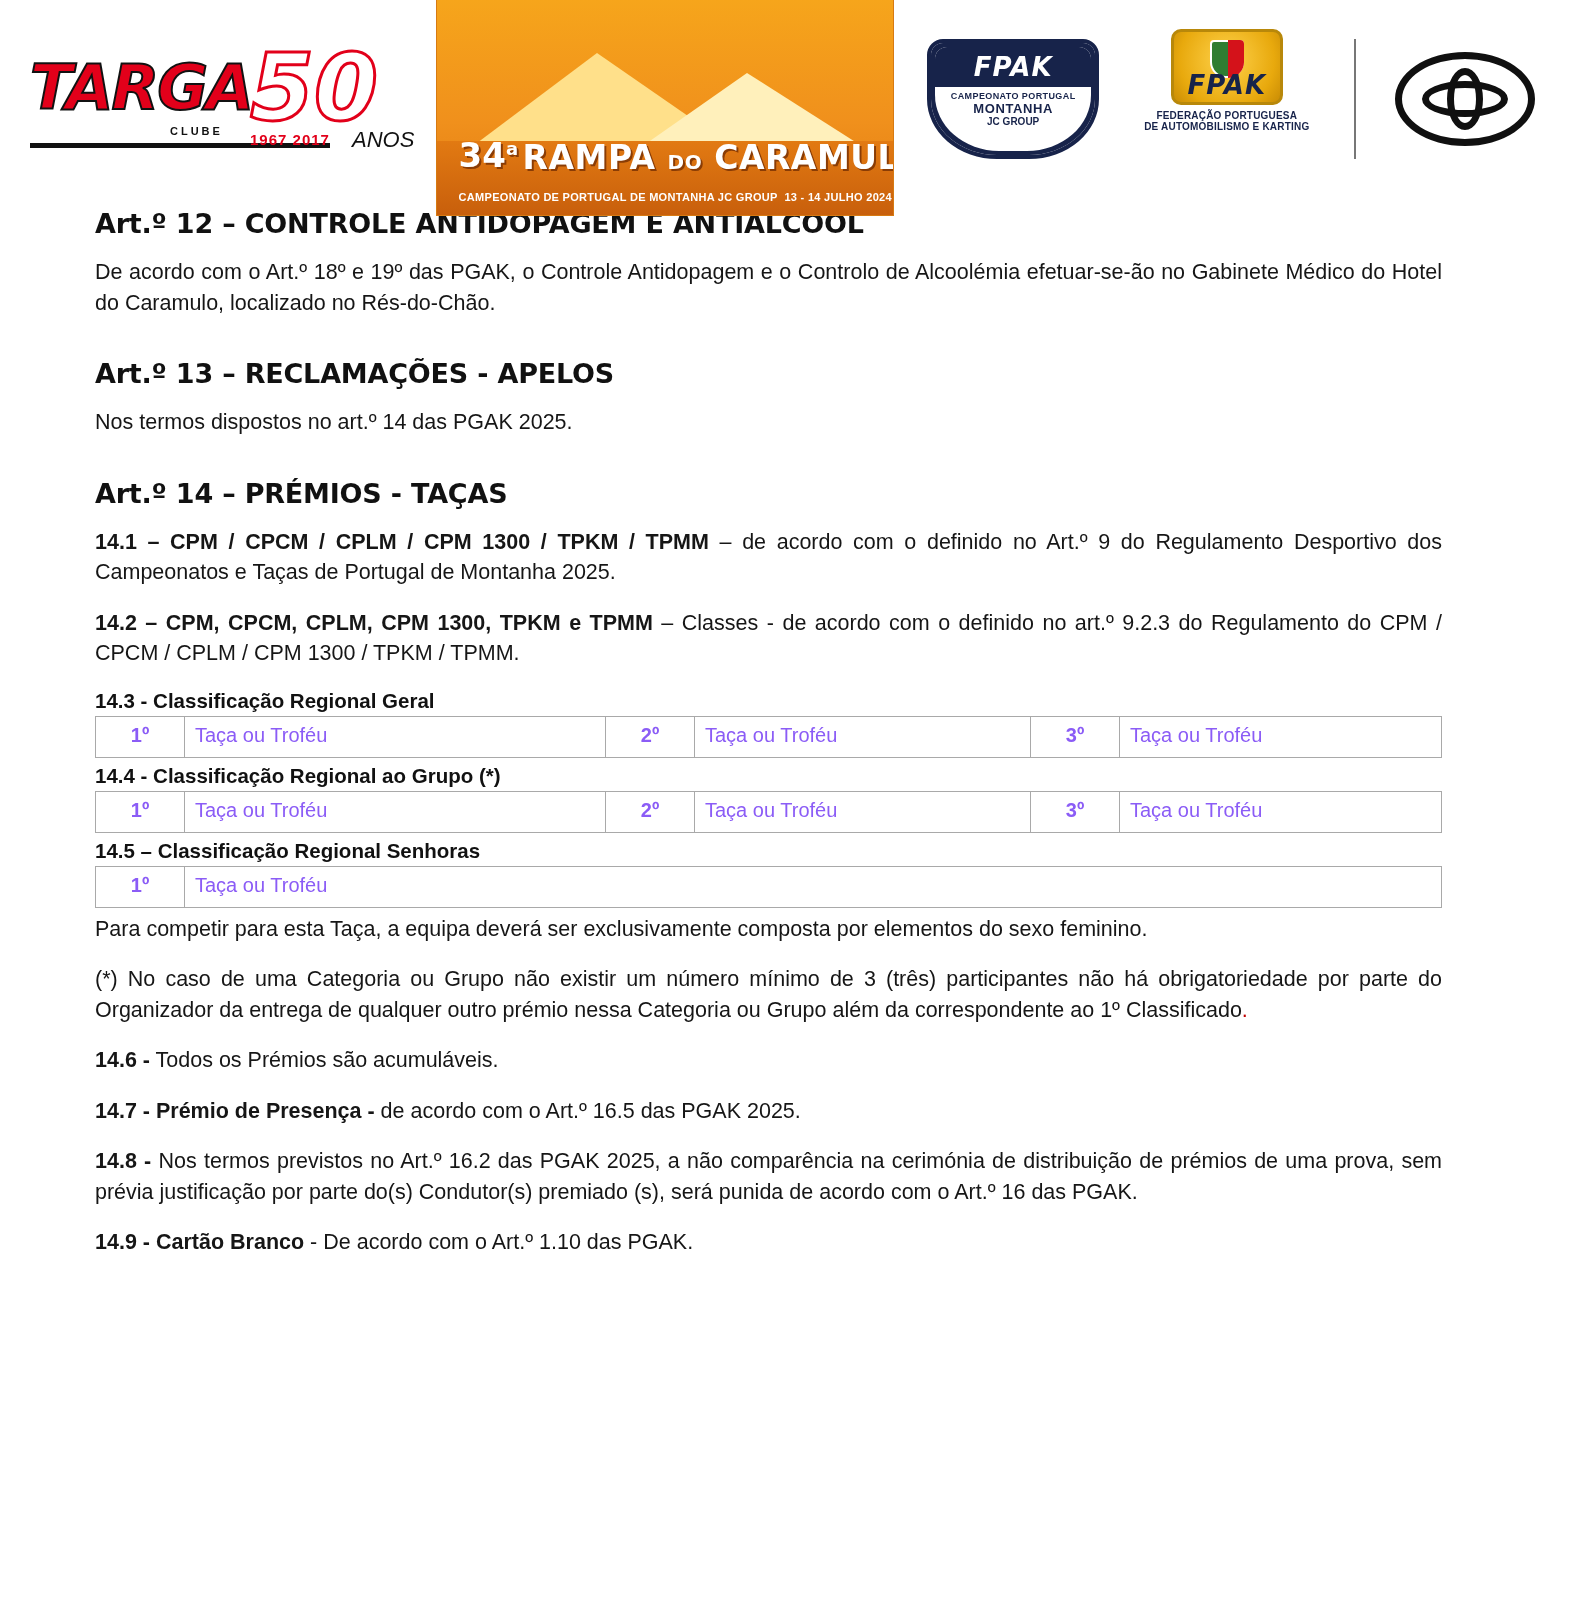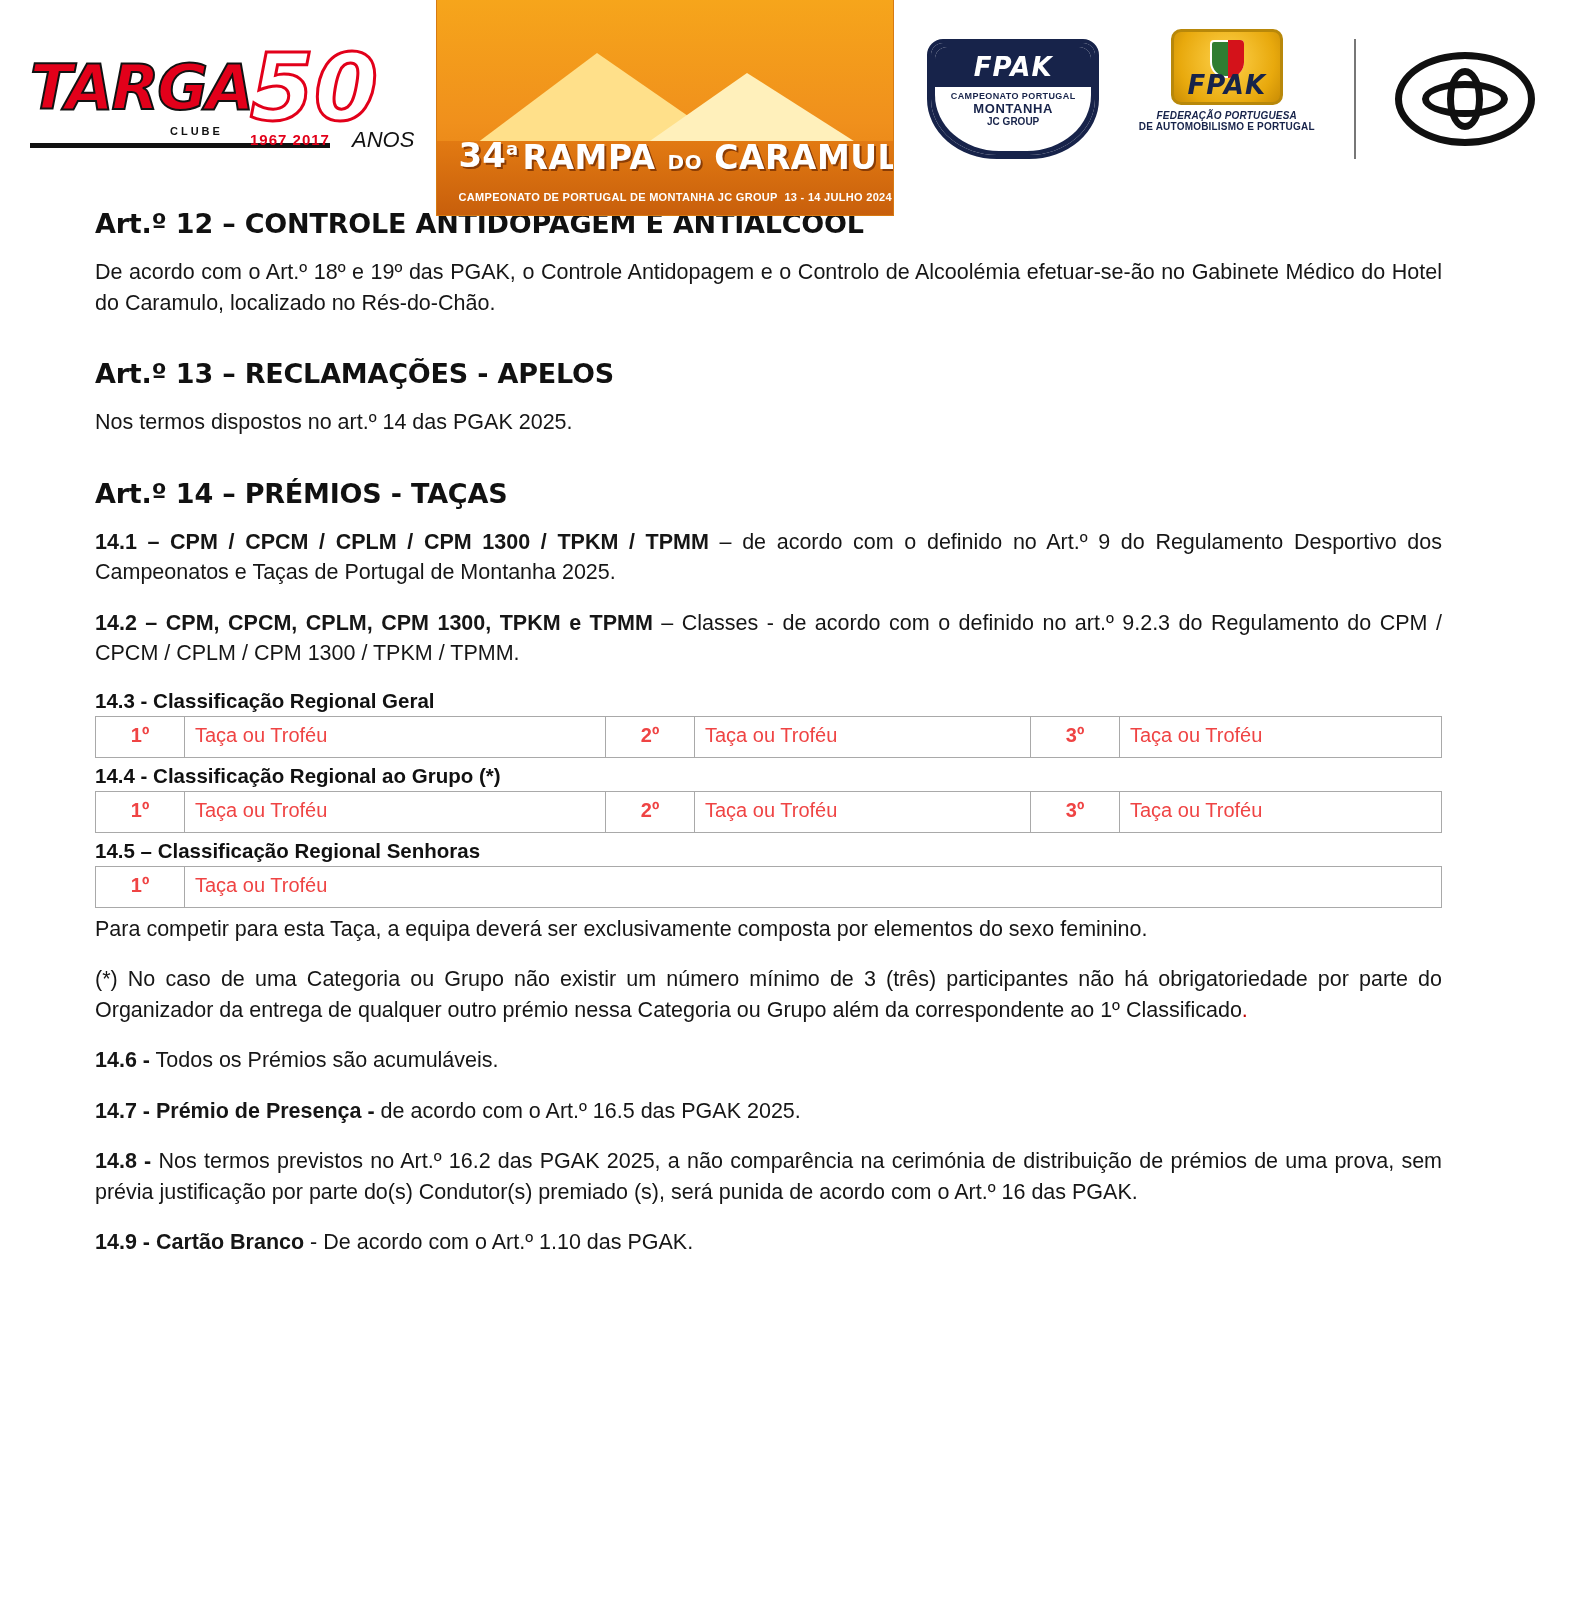--- a/index.html
+++ b/index.html
@@ -242,21 +242,21 @@
   .fed-fpak {
     position: absolute;
     left: 0; right: 0; bottom: 2px;
     font-family: "DejaVu Sans", sans-serif;
     font-weight: bold;
     font-style: italic;
     font-size: 26px;
     color: #17234a;
     letter-spacing: 1px;
   }
-  .fed-t1 { font-size: 10px; font-weight: bold; color: #17234a; margin-top: 5px; letter-spacing:.2px;font-style:italic;}
+  .fed-t1 { font-size: 10px; font-weight: bold; color: #17234a; margin-top: 5px; letter-spacing:.2px;}
   .fed-t2 { font-size: 10px; font-weight: bold; color: #17234a; letter-spacing:.2px;}
 
   .divider-v {
     width: 2px;
     height: 120px;
     background: #777;
     flex: 0 0 auto;
   }
 
   
@@ -327,21 +327,21 @@
   table.prizes {
     border-collapse: collapse;
     width: 100%;
     margin: 0 0 6px 0;
     table-layout: fixed;
   }
   table.prizes td {
     border: 1px solid #a9a9a9;
     font-size: 20px;
     padding: 4px 10px 6px 10px;
-    color: #ef4444;
+    color: #8b5cf6;
     height: 30px;
   }
   td.pos {
     width: 68px;
     text-align: center;
     font-weight: bold;
   }
   td.prize { text-align: left; }
   td.prize.w1 { width: 400px; }
   td.prize.w2 { width: 315px; }
@@ -387,21 +387,21 @@
       </div>
     </div>
   </div>
 
   <div class="fpak-fed">
     <div class="fed-badge">
       <div class="fed-shield"></div>
       <div class="fed-fpak">FPAK</div>
     </div>
     <div class="fed-t1">FEDERAÇÃO PORTUGUESA</div>
-    <div class="fed-t2">DE AUTOMOBILISMO E PORTUGAL</div>
+    <div class="fed-t2">DE AUTOMOBILISMO E KARTING</div>
   </div>
 
   <div class="divider-v"></div>
 
   <div class="toyota">
     <div class="toyota-e"></div>
     <div class="toyota-h"></div>
     <div class="toyota-v"></div>
   </div>
 </div>

